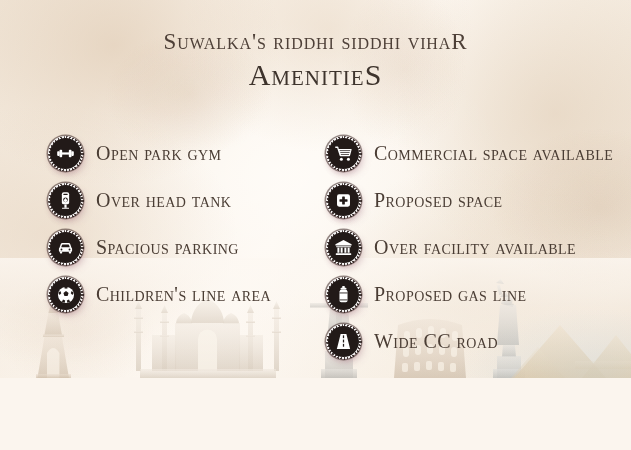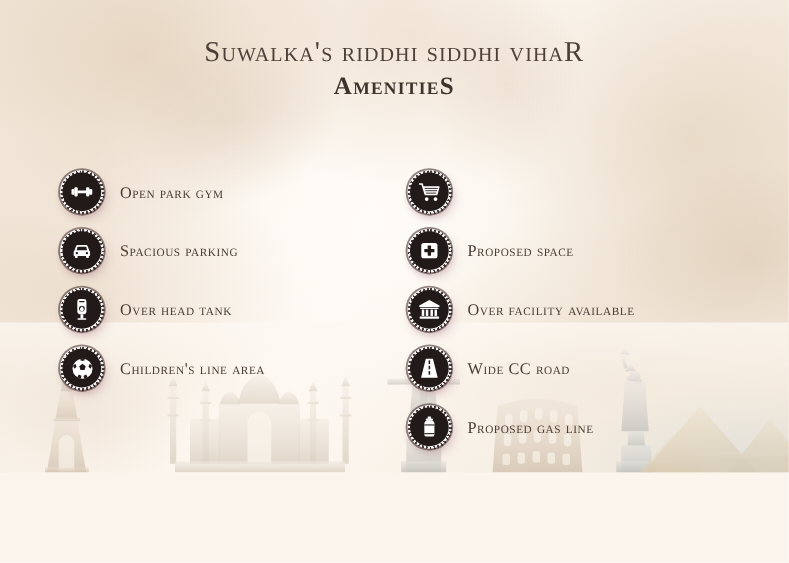--- a/index.html
+++ b/index.html
@@ -33,22 +33,22 @@
   
   .header{position:absolute;left:0;right:0;top:30px;text-align:center;z-index:6;}
   .title{
     font-family:"Liberation Serif", serif;
     font-variant:small-caps;font-weight:400;
     font-size:23px;letter-spacing:.9px;color:#4e4038;
     line-height:1.08;white-space:nowrap;
   }
   .subtitle{
     font-family:"Liberation Serif", serif;
-    font-variant:small-caps;font-weight:700;
-    font-size:20px;letter-spacing:1.0px;color:#3e342d;
+    font-variant:small-caps;font-weight:400;
+    font-size:30px;letter-spacing:1.0px;color:#3e342d;
     line-height:1.12;margin-top:3px;white-space:nowrap;
   }
 
   
   .columns{position:absolute;left:0;top:130px;width:631px;z-index:6;}
   .col{position:absolute;top:0;}
   .col-left{left:50px;}
   .col-right{left:328px;}
   .item{position:relative;height:47px;display:flex;align-items:center;}
   .badge{
@@ -71,21 +71,21 @@
   .badge:after{ 
     content:"";position:absolute;left:-5px;top:-1px;width:41px;height:41px;border-radius:50%;
     background:radial-gradient(circle, rgba(198,146,158,.30), rgba(198,146,158,0) 68%);
     z-index:-1;
   }
   .badge svg{position:relative;z-index:2;display:block;}
   .label{
     margin-left:15px;
     font-family:"Liberation Serif", serif;
     font-variant:small-caps;font-weight:400;
-    font-size:13px;letter-spacing:.45px;color:#4a3d34;
+    font-size:20px;letter-spacing:.45px;color:#4a3d34;
     white-space:nowrap;
   }
 
   
   .skyline{position:absolute;left:0;bottom:0;width:631px;height:105px;z-index:3;}
   .skyline svg{display:block;width:631px;height:105px;}
   .bottom-wash{
     position:absolute;left:0;bottom:0;width:631px;height:120px;z-index:4;pointer-events:none;
     background:linear-gradient(to bottom, rgba(253,248,242,.78) 0%, rgba(253,248,242,.30) 42%, rgba(253,248,242,.10) 100%);
   }
@@ -121,54 +121,54 @@
           </svg>
         </span>
         <span class="label">Open park gym</span>
       </div>
 
 
       <div class="item">
         <span class="badge">
           <svg width="19" height="19" viewBox="0 0 24 24" aria-hidden="true">
             <g fill="#ffffff">
+              <rect x="7.4" y="1.6" width="9.2" height="15.2" rx="2.4"></rect>
+              <rect x="10.6" y="17.0" width="2.8" height="4.2"></rect>
+              <rect x="7.6" y="21.0" width="8.8" height="1.5" rx="0.5"></rect>
+            </g>
+            <g fill="#221a18">
+              <rect x="9.2" y="3.6" width="5.6" height="1.3" rx="0.5"></rect>
+              <circle cx="12" cy="11.2" r="2.9"></circle>
+            </g>
+            <g fill="#ffffff">
+              <path d="M12 8.9 C13.3 10.3 13.9 11.1 13.9 11.9 A1.9 1.9 0 0 1 10.1 11.9 C10.1 11.1 10.7 10.3 12 8.9 Z"></path>
+            </g>
+          </svg>
+        </span>
+        <span class="label">Over head tank</span>
+      </div>
+
+      <div class="item">
+        <span class="badge">
+          <svg width="19" height="19" viewBox="0 0 24 24" aria-hidden="true">
+            <g fill="#ffffff">
               <path d="M4.4 12.2 L6.1 7.6 A2 2 0 0 1 8 6.3 L16 6.3 A2 2 0 0 1 17.9 7.6 L19.6 12.2 A2 2 0 0 1 20.3 13.7 L20.3 16.4 A1 1 0 0 1 19.3 17.4 L4.7 17.4 A1 1 0 0 1 3.7 16.4 L3.7 13.7 A2 2 0 0 1 4.4 12.2 Z"></path>
             </g>
             <g fill="#221a18">
               <path d="M6.6 11.6 L7.7 8.6 A0.8 0.8 0 0 1 8.4 8.1 L15.6 8.1 A0.8 0.8 0 0 1 16.3 8.6 L17.4 11.6 Z"></path>
               <circle cx="6.9" cy="14.5" r="1.2"></circle>
               <circle cx="17.1" cy="14.5" r="1.2"></circle>
             </g>
             <g fill="#ffffff">
               <rect x="4.9" y="17.2" width="2.9" height="2.3" rx="0.8"></rect>
               <rect x="16.2" y="17.2" width="2.9" height="2.3" rx="0.8"></rect>
             </g>
           </svg>
         </span>
         <span class="label">Spacious parking</span>
-      </div>
-
-      <div class="item">
-        <span class="badge">
-          <svg width="19" height="19" viewBox="0 0 24 24" aria-hidden="true">
-            <g fill="#ffffff">
-              <rect x="7.4" y="1.6" width="9.2" height="15.2" rx="2.4"></rect>
-              <rect x="10.6" y="17.0" width="2.8" height="4.2"></rect>
-              <rect x="7.6" y="21.0" width="8.8" height="1.5" rx="0.5"></rect>
-            </g>
-            <g fill="#221a18">
-              <rect x="9.2" y="3.6" width="5.6" height="1.3" rx="0.5"></rect>
-              <circle cx="12" cy="11.2" r="2.9"></circle>
-            </g>
-            <g fill="#ffffff">
-              <path d="M12 8.9 C13.3 10.3 13.9 11.1 13.9 11.9 A1.9 1.9 0 0 1 10.1 11.9 C10.1 11.1 10.7 10.3 12 8.9 Z"></path>
-            </g>
-          </svg>
-        </span>
-        <span class="label">Over head tank</span>
       </div>
 
       <div class="item">
         <span class="badge">
           <svg width="20" height="20" viewBox="0 0 24 24" aria-hidden="true">
             <circle cx="12" cy="12" r="9.6" fill="#ffffff"></circle>
             <g fill="#221a18">
               <path d="M12 7.2 L15.1 9.5 L13.9 13.1 L10.1 13.1 L8.9 9.5 Z"></path>
               <path d="M12 1.9 L14.6 3.6 L12 4.6 L9.4 3.6 Z"></path>
               <path d="M2.8 9.2 L5.2 7.3 L6.3 10.0 L4.3 12.0 Z"></path>
@@ -193,20 +193,21 @@
               <circle cx="9.3" cy="19.3" r="1.9"></circle>
               <circle cx="18.2" cy="19.3" r="1.9"></circle>
             </g>
             <g fill="#221a18">
               <rect x="7.2" y="8.0" width="13.3" height="0.9"></rect>
               <rect x="7.9" y="10.4" width="11.8" height="0.9"></rect>
               <rect x="8.6" y="12.8" width="10.3" height="0.9"></rect>
             </g>
           </svg>
         </span>
+        <span class="label">Commercial space available</span>
       </div>
 
       <div class="item">
         <span class="badge">
           <svg width="19" height="19" viewBox="0 0 24 24" aria-hidden="true">
             <g fill="#ffffff">
               <path d="M6.4 4.2 L17.6 4.2 A2.6 2.6 0 0 1 20.2 6.8 L20.2 17.2 A2.6 2.6 0 0 1 17.6 19.8 L6.4 19.8 A2.6 2.6 0 0 1 3.8 17.2 L3.8 6.8 A2.6 2.6 0 0 1 6.4 4.2 Z"></path>
             </g>
             <g fill="#221a18">
               <rect x="10.3" y="6.9" width="3.4" height="10.2" rx="0.6"></rect>
@@ -231,47 +232,47 @@
             </g>
           </svg>
         </span>
         <span class="label">Over facility available</span>
       </div>
 
       <div class="item">
         <span class="badge">
           <svg width="19" height="19" viewBox="0 0 24 24" aria-hidden="true">
             <g fill="#ffffff">
+              <rect x="10.3" y="1.4" width="3.4" height="2.4" rx="0.6"></rect>
+              <rect x="8.3" y="3.6" width="7.4" height="2.2" rx="0.9"></rect>
+              <path d="M6.9 8.2 A3.2 3.2 0 0 1 10.1 5.6 L13.9 5.6 A3.2 3.2 0 0 1 17.1 8.2 L17.1 19.6 A2.2 2.2 0 0 1 14.9 21.8 L9.1 21.8 A2.2 2.2 0 0 1 6.9 19.6 Z"></path>
+            </g>
+            <g fill="#221a18">
+              <rect x="6.9" y="9.5" width="10.2" height="1.1"></rect>
+              <rect x="6.9" y="18.3" width="10.2" height="1.1"></rect>
+            </g>
+          </svg>
+        </span>
+        <span class="label">Proposed gas line</span>
+      </div>
+
+      <div class="item">
+        <span class="badge">
+          <svg width="19" height="19" viewBox="0 0 24 24" aria-hidden="true">
+            <g fill="#ffffff">
               <path d="M8.4 2.4 L15.6 2.4 L20.4 21.6 L3.6 21.6 Z"></path>
             </g>
             <g fill="#221a18">
               <rect x="11.2" y="4.2" width="1.6" height="3.6"></rect>
               <rect x="11.2" y="9.6" width="1.6" height="3.6"></rect>
               <rect x="11.2" y="15.0" width="1.6" height="3.6"></rect>
             </g>
           </svg>
         </span>
         <span class="label">Wide CC road</span>
-      </div>
-
-      <div class="item">
-        <span class="badge">
-          <svg width="19" height="19" viewBox="0 0 24 24" aria-hidden="true">
-            <g fill="#ffffff">
-              <rect x="10.3" y="1.4" width="3.4" height="2.4" rx="0.6"></rect>
-              <rect x="8.3" y="3.6" width="7.4" height="2.2" rx="0.9"></rect>
-              <path d="M6.9 8.2 A3.2 3.2 0 0 1 10.1 5.6 L13.9 5.6 A3.2 3.2 0 0 1 17.1 8.2 L17.1 19.6 A2.2 2.2 0 0 1 14.9 21.8 L9.1 21.8 A2.2 2.2 0 0 1 6.9 19.6 Z"></path>
-            </g>
-            <g fill="#221a18">
-              <rect x="6.9" y="9.5" width="10.2" height="1.1"></rect>
-              <rect x="6.9" y="18.3" width="10.2" height="1.1"></rect>
-            </g>
-          </svg>
-        </span>
-        <span class="label">Proposed gas line</span>
       </div>
 
     </div>
   </div>
 
   <div class="skyline">
     <svg viewBox="0 0 631 105" preserveAspectRatio="none" aria-hidden="true">
       <defs>
         <linearGradient id="stoneA" x1="0" y1="0" x2="0" y2="1">
           <stop offset="0%" stop-color="#e7dacb" stop-opacity=".55"></stop>

